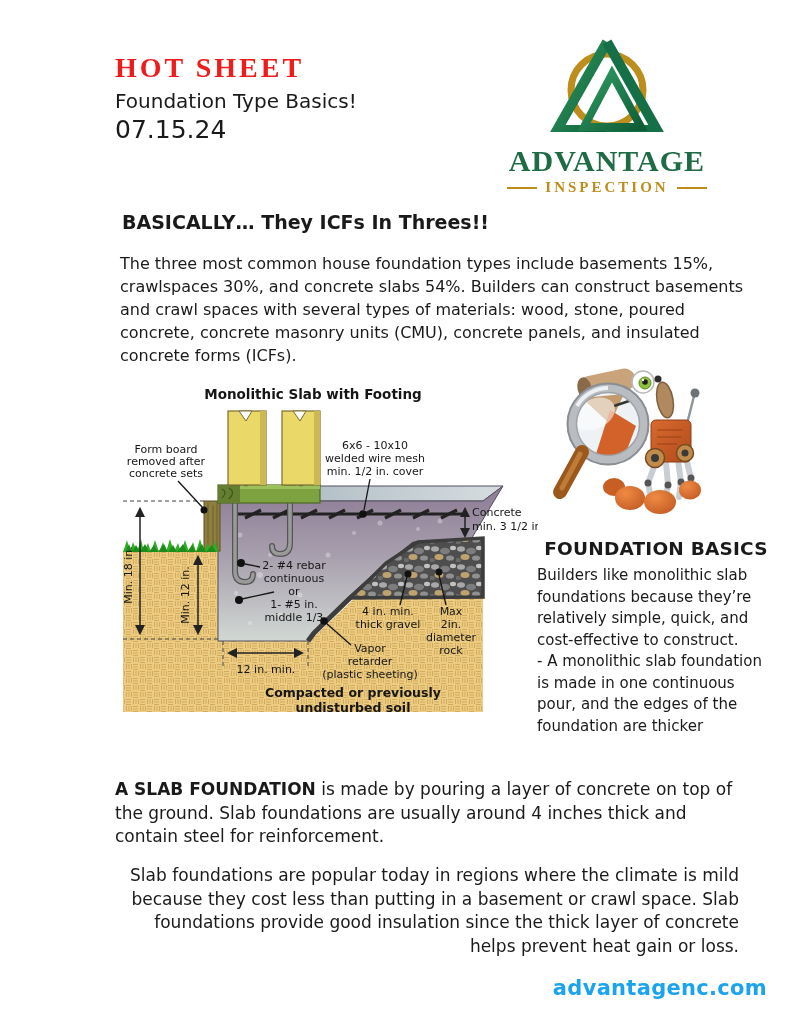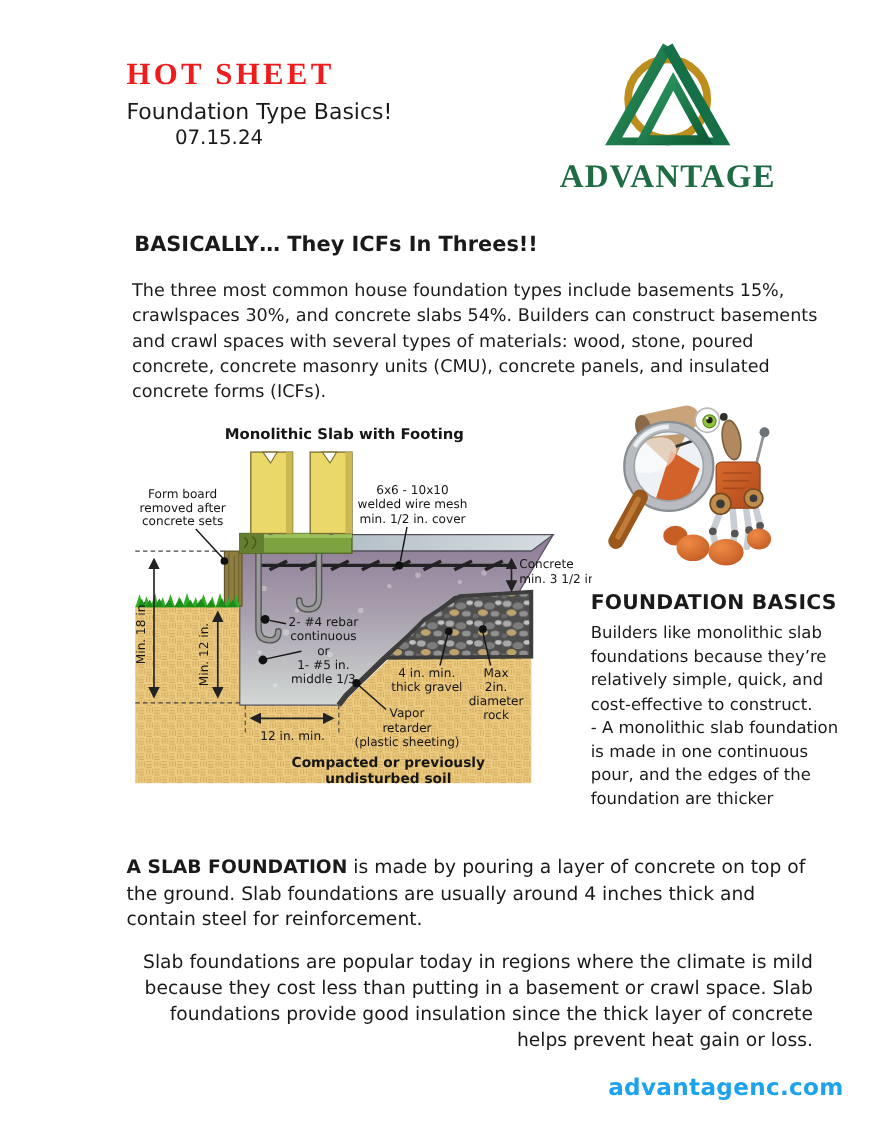--- a/index.html
+++ b/index.html
@@ -2,41 +2,41 @@
 <html><head>
 <meta charset="utf-8">
 <style>
   html,body{margin:0;padding:0;background:#fff;}
   .page{position:relative;width:791px;height:1024px;background:#ffffff;overflow:hidden;
         font-family:"DejaVu Sans",sans-serif;color:#1a1a1a;}
   
   .hotsheet{position:absolute;left:115px;top:52px;font-family:"Liberation Serif",serif;
             font-weight:900;font-size:28px;letter-spacing:3px;color:#ee1c1c;}
   .subtitle{position:absolute;left:115px;top:89px;font-size:20px;}
-  .date{position:absolute;left:115px;top:115px;font-size:18px;margin-left:44px;}
+  .date{position:absolute;left:115px;top:115px;font-size:25px;}
   
   .logo-block{position:absolute;left:497px;top:30px;width:220px;text-align:center;}
   .logo-mark{display:block;margin:0 auto;width:220px;height:102px;}
   .logo-name{font-family:"Liberation Serif",serif;font-weight:bold;font-size:30px;
              letter-spacing:1px;color:#1e6b44;margin-top:12px;}
   .logo-division{display:flex;align-items:center;justify-content:center;gap:8px;margin-top:1px;}
   .logo-division .rule{display:inline-block;width:30px;height:2px;background:#bd8e1c;}
   .logo-division .txt{font-family:"Liberation Serif",serif;font-weight:bold;font-size:15px;
              letter-spacing:3px;color:#bd8e1c;}
   .logo-est{font-family:"Liberation Serif",serif;font-weight:bold;font-size:12px;
              letter-spacing:5px;color:#bd8e1c;margin-top:1px;}
   
   .intro-heading{position:absolute;left:122px;top:211px;font-size:19px;font-weight:bold;}
   .intro-body{position:absolute;left:120px;top:252px;width:634px;font-size:16px;line-height:23px;}
   
   .diagram{position:absolute;left:118px;top:383px;width:420px;height:336px;}
   .mascot{position:absolute;left:544px;top:366px;width:216px;height:172px;}
   
   .sidebar{position:absolute;left:537px;top:538px;width:238px;}
-  .sidebar h3{margin:0 0 6px 0;font-size:18.5px;font-weight:bold;letter-spacing:0.2px;}
+  .sidebar h3{margin:0 0 6px 0;font-size:18.5px;font-weight:bold;letter-spacing:0.2px;text-align:center;}
   .sidebar .body{font-size:15px;line-height:21.5px;}
   
   .para1{position:absolute;left:115px;top:761px;width:624px;font-size:17px;line-height:23.5px;}
   .para2{position:absolute;left:115px;top:847px;width:624px;font-size:17px;line-height:23.5px;text-align:right;}
   .b{font-weight:bold;}
   
   .website{position:absolute;right:24px;top:976px;font-size:21px;font-weight:bold;
            letter-spacing:0.3px;color:#1ca3ee;}
   
   .dlab{font-family:"DejaVu Sans",sans-serif;font-size:11px;fill:#161616;}
@@ -60,20 +60,25 @@
           <stop offset="0" stop-color="#2f9c63"></stop>
             <stop offset="1" stop-color="#0f5c36"></stop>
         </linearGradient>
       </defs>
       <circle cx="110" cy="60" r="36" fill="none" stroke="#bd8e1c" stroke-width="7"></circle>
       <path d="M110,12 L60,100 L112,100" fill="none" stroke="url(#lg)" stroke-width="10" stroke-linejoin="miter"></path>
       <path d="M110,12 L160,100 L108,100" fill="none" stroke="#157048" stroke-width="10"></path>
       <path d="M115,44 L87,97 L144,97 Z" fill="none" stroke="url(#lg)" stroke-width="8"></path>
     </svg>
     <div class="logo-name">ADVANTAGE</div>
+    <div class="logo-division">
+      <span class="rule"></span>
+      <span class="txt">INSPECTION</span>
+      <span class="rule"></span>
+    </div>
   </div>
 
   <div class="intro-heading">BASICALLY… They ICFs In Threes!!</div>
   <div class="intro-body">The three most common house foundation types include basements 15%, crawlspaces 30%, and concrete slabs 54%. Builders can construct basements and crawl spaces with several types of materials: wood, stone, poured concrete, concrete masonry units (CMU), concrete panels, and insulated concrete forms (ICFs).</div>
 
   <svg class="diagram" viewBox="0 0 420 336">
     <defs>
       <pattern id="soilp" width="14" height="14" patternUnits="userSpaceOnUse">
         <rect width="14" height="14" fill="#eccb82"></rect>
         <g stroke="#d3ab5c" stroke-width="1">

